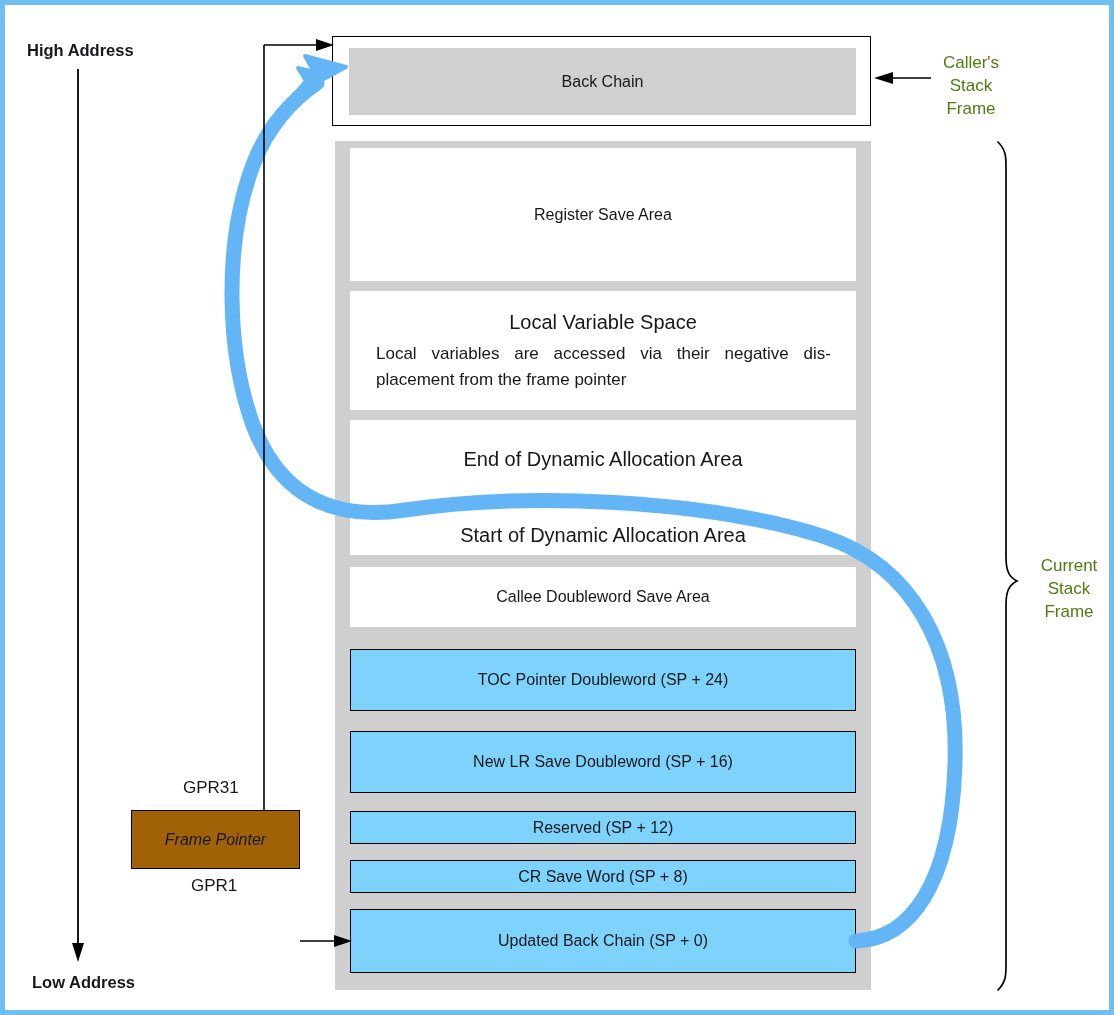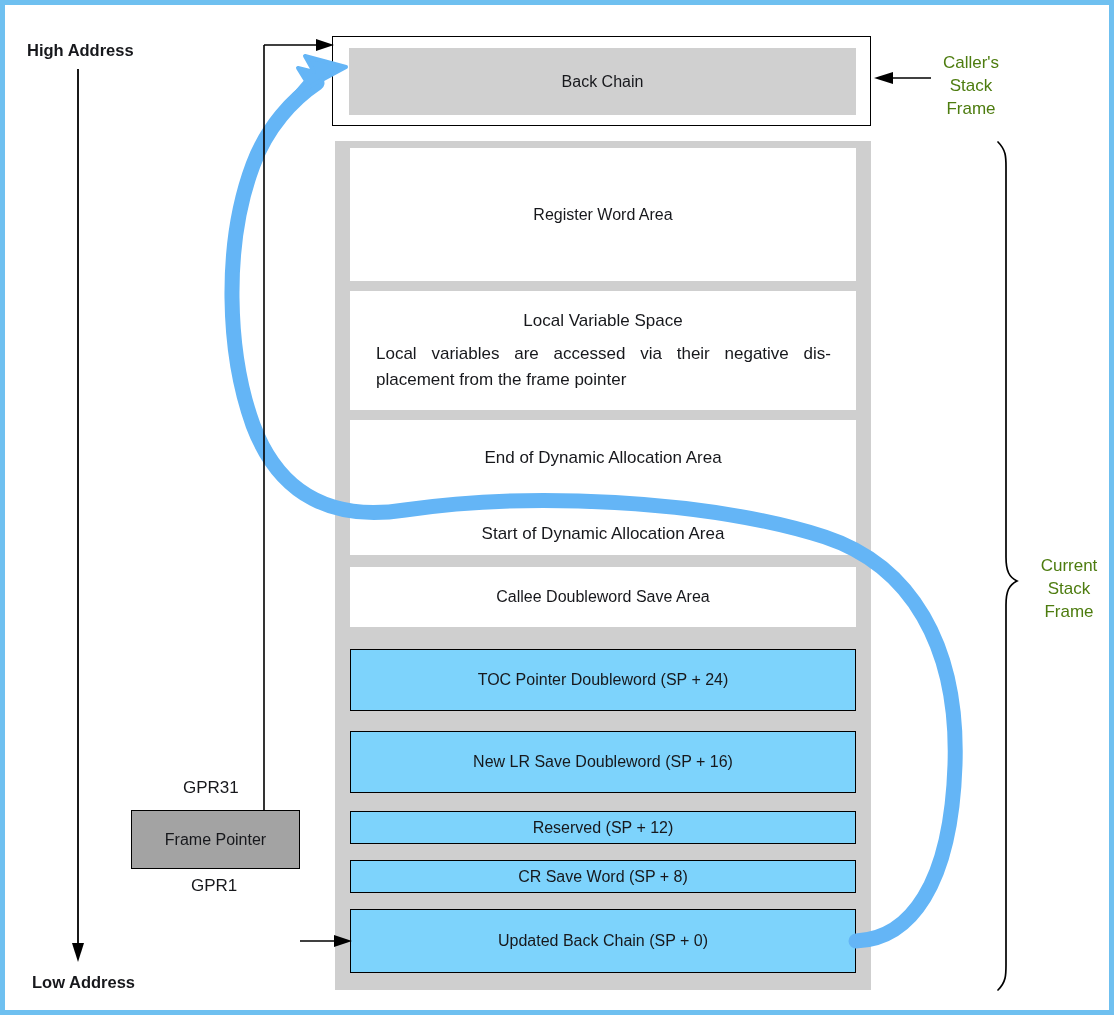--- a/index.html
+++ b/index.html
@@ -72,30 +72,31 @@
   }
   .cell-bordered {
     position: absolute;
     box-sizing: border-box;
     background: #7dd3fc;
     border: 1.4px solid #000;
   }
   .ptr-box {
     position: absolute;
     box-sizing: border-box;
-    background: #a3a3a3;
+    background: #a16207;
     border: 1.6px solid #000;
+    font-style: italic;
   }
 
   .cell-text {
     position: absolute;
     left: 0; right: 0;
     text-align: center;
     font-family: "Liberation Sans", sans-serif;
-    font-size: 17px;
+    font-size: 20px;
     color: #17181c;
   }
   .cell-center {
     display: flex;
     align-items: center;
     justify-content: center;
     font-family: "Liberation Sans", sans-serif;
     font-size: 16px;
     color: #17181c;
     text-align: center;
@@ -133,21 +134,21 @@
 
   <div class="caller-outer" style="left:327px; top:31px; width:539px; height:90px;">
     <div class="cell-gray-inner cell-center" style="left:16px; top:11px; width:507px; height:67px;">
       <span>Back Chain</span>
     </div>
   </div>
 
   <div class="frame-container" style="left:330px; top:136px; width:536px; height:849px;"></div>
 
   <div class="cell-white cell-center" style="left:345px; top:143px; width:506px; height:133px;">
-    <span>Register Word Area</span>
+    <span>Register Save Area</span>
   </div>
 
   <div class="cell-white" style="left:345px; top:286px; width:506px; height:119px;">
     <div class="cell-text" style="top:20px;">Local Variable Space</div>
     <div class="justified" style="left:26px; right:26px; top:50px; width:455px;">Local variables are accessed via their negative dis-placement from the frame pointer</div>
   </div>
 
   <div class="cell-white" style="left:345px; top:415px; width:506px; height:135px;">
     <div class="cell-text" style="top:28px;">End of Dynamic Allocation Area</div>
     <div class="cell-text" style="top:104px;">Start of Dynamic Allocation Area</div>

